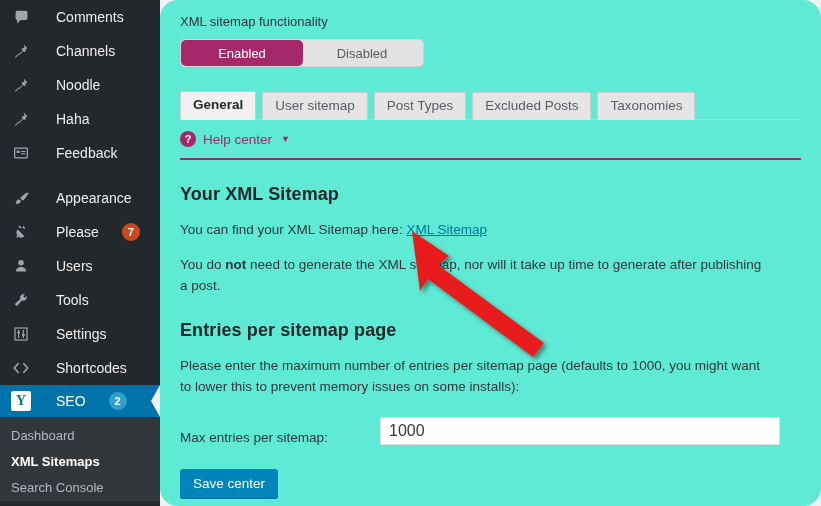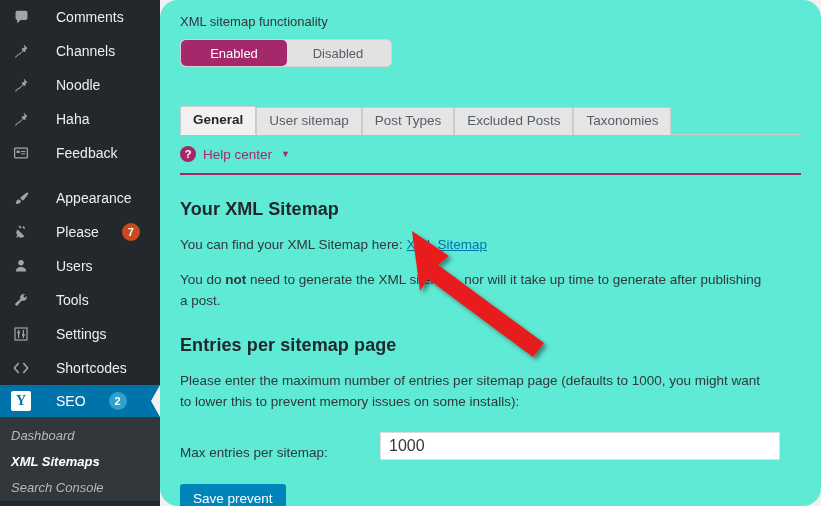--- a/index.html
+++ b/index.html
@@ -81,21 +81,20 @@
     line-height: 1; font-family: "Liberation Serif", serif;
   }
 
   .submenu { background: #32373c; padding: 6px 0 0 0; }
   .submenu-item {
     padding: 4px 0 4px 11px;
     font-size: 13px;
     color: #b4b9be;
     line-height: 18px;
     white-space: nowrap;
-    font-style: italic;
   }
   .submenu-item.active { color: #ffffff; font-weight: bold; }
 
   
   .main {
     flex: 1 1 auto;
     background: #5eead4;
     position: relative;
     padding: 0 20px 0 20px;
     overflow: hidden;
@@ -109,38 +108,39 @@
   
   .toggle-group {
     margin-top: 10px;
     display: inline-flex;
     background: #e2e2e2;
     border-radius: 5px;
     padding: 1px;
     border: 1px solid #d3d3d3;
   }
   .toggle-btn {
-    width: 104px; height: 24px;
+    width: 120px; height: 24px;
     display: flex; align-items: center; justify-content: center;
     font-size: 13px;
     color: #555d66;
     border-radius: 4px;
     cursor: pointer;
   }
   .toggle-btn.on {
     background: #a4286a;
     color: #ffffff;
     box-shadow: 0 0 0 1px #a4286a;
   }
 
   
   .tabs {
-    margin-top: 37px;
+    margin-top: 22px;
     display: flex;
     align-items: flex-end;
+    gap: 6px;
     border-bottom: 1px solid #ccc;
     height: 31px;
     position: relative;
     text-align: center;
   }
   .tab {
     background: #e5e5e5;
     border: 1px solid #ccc;
     border-bottom: none;
     padding: 5px 12px 6px 12px;
@@ -419,21 +419,21 @@
 
     <h2 class="block-head">Entries per sitemap page</h2>
 
     <p class="body-text">Please enter the maximum number of entries per sitemap page (defaults to 1000, you might want to lower this to prevent memory issues on some installs):</p>
 
     <div class="field-row">
       <span class="field-label">Max entries per sitemap:</span>
       <input class="field-input" type="text" value="1000" style="">
     </div>
 
-    <button class="save-btn">Save prevent</button>
+    <button class="save-btn">Save center</button>
   </div>
 
   <svg class="arrow-overlay" viewBox="0 0 821 506">
     <defs>
       <filter id="arrShadow" x="-30%" y="-30%" width="180%" height="180%">
         <feDropShadow dx="3" dy="3" stdDeviation="2.2" flood-color="#000" flood-opacity="0.42"></feDropShadow>
       </filter>
     </defs>
     <g filter="url(#arrShadow)">
       <path d="M412 231 L449 256 L438 265 L544 343 L533 357 L428 279 L420 291 Z" fill="#e81b1b"></path>

